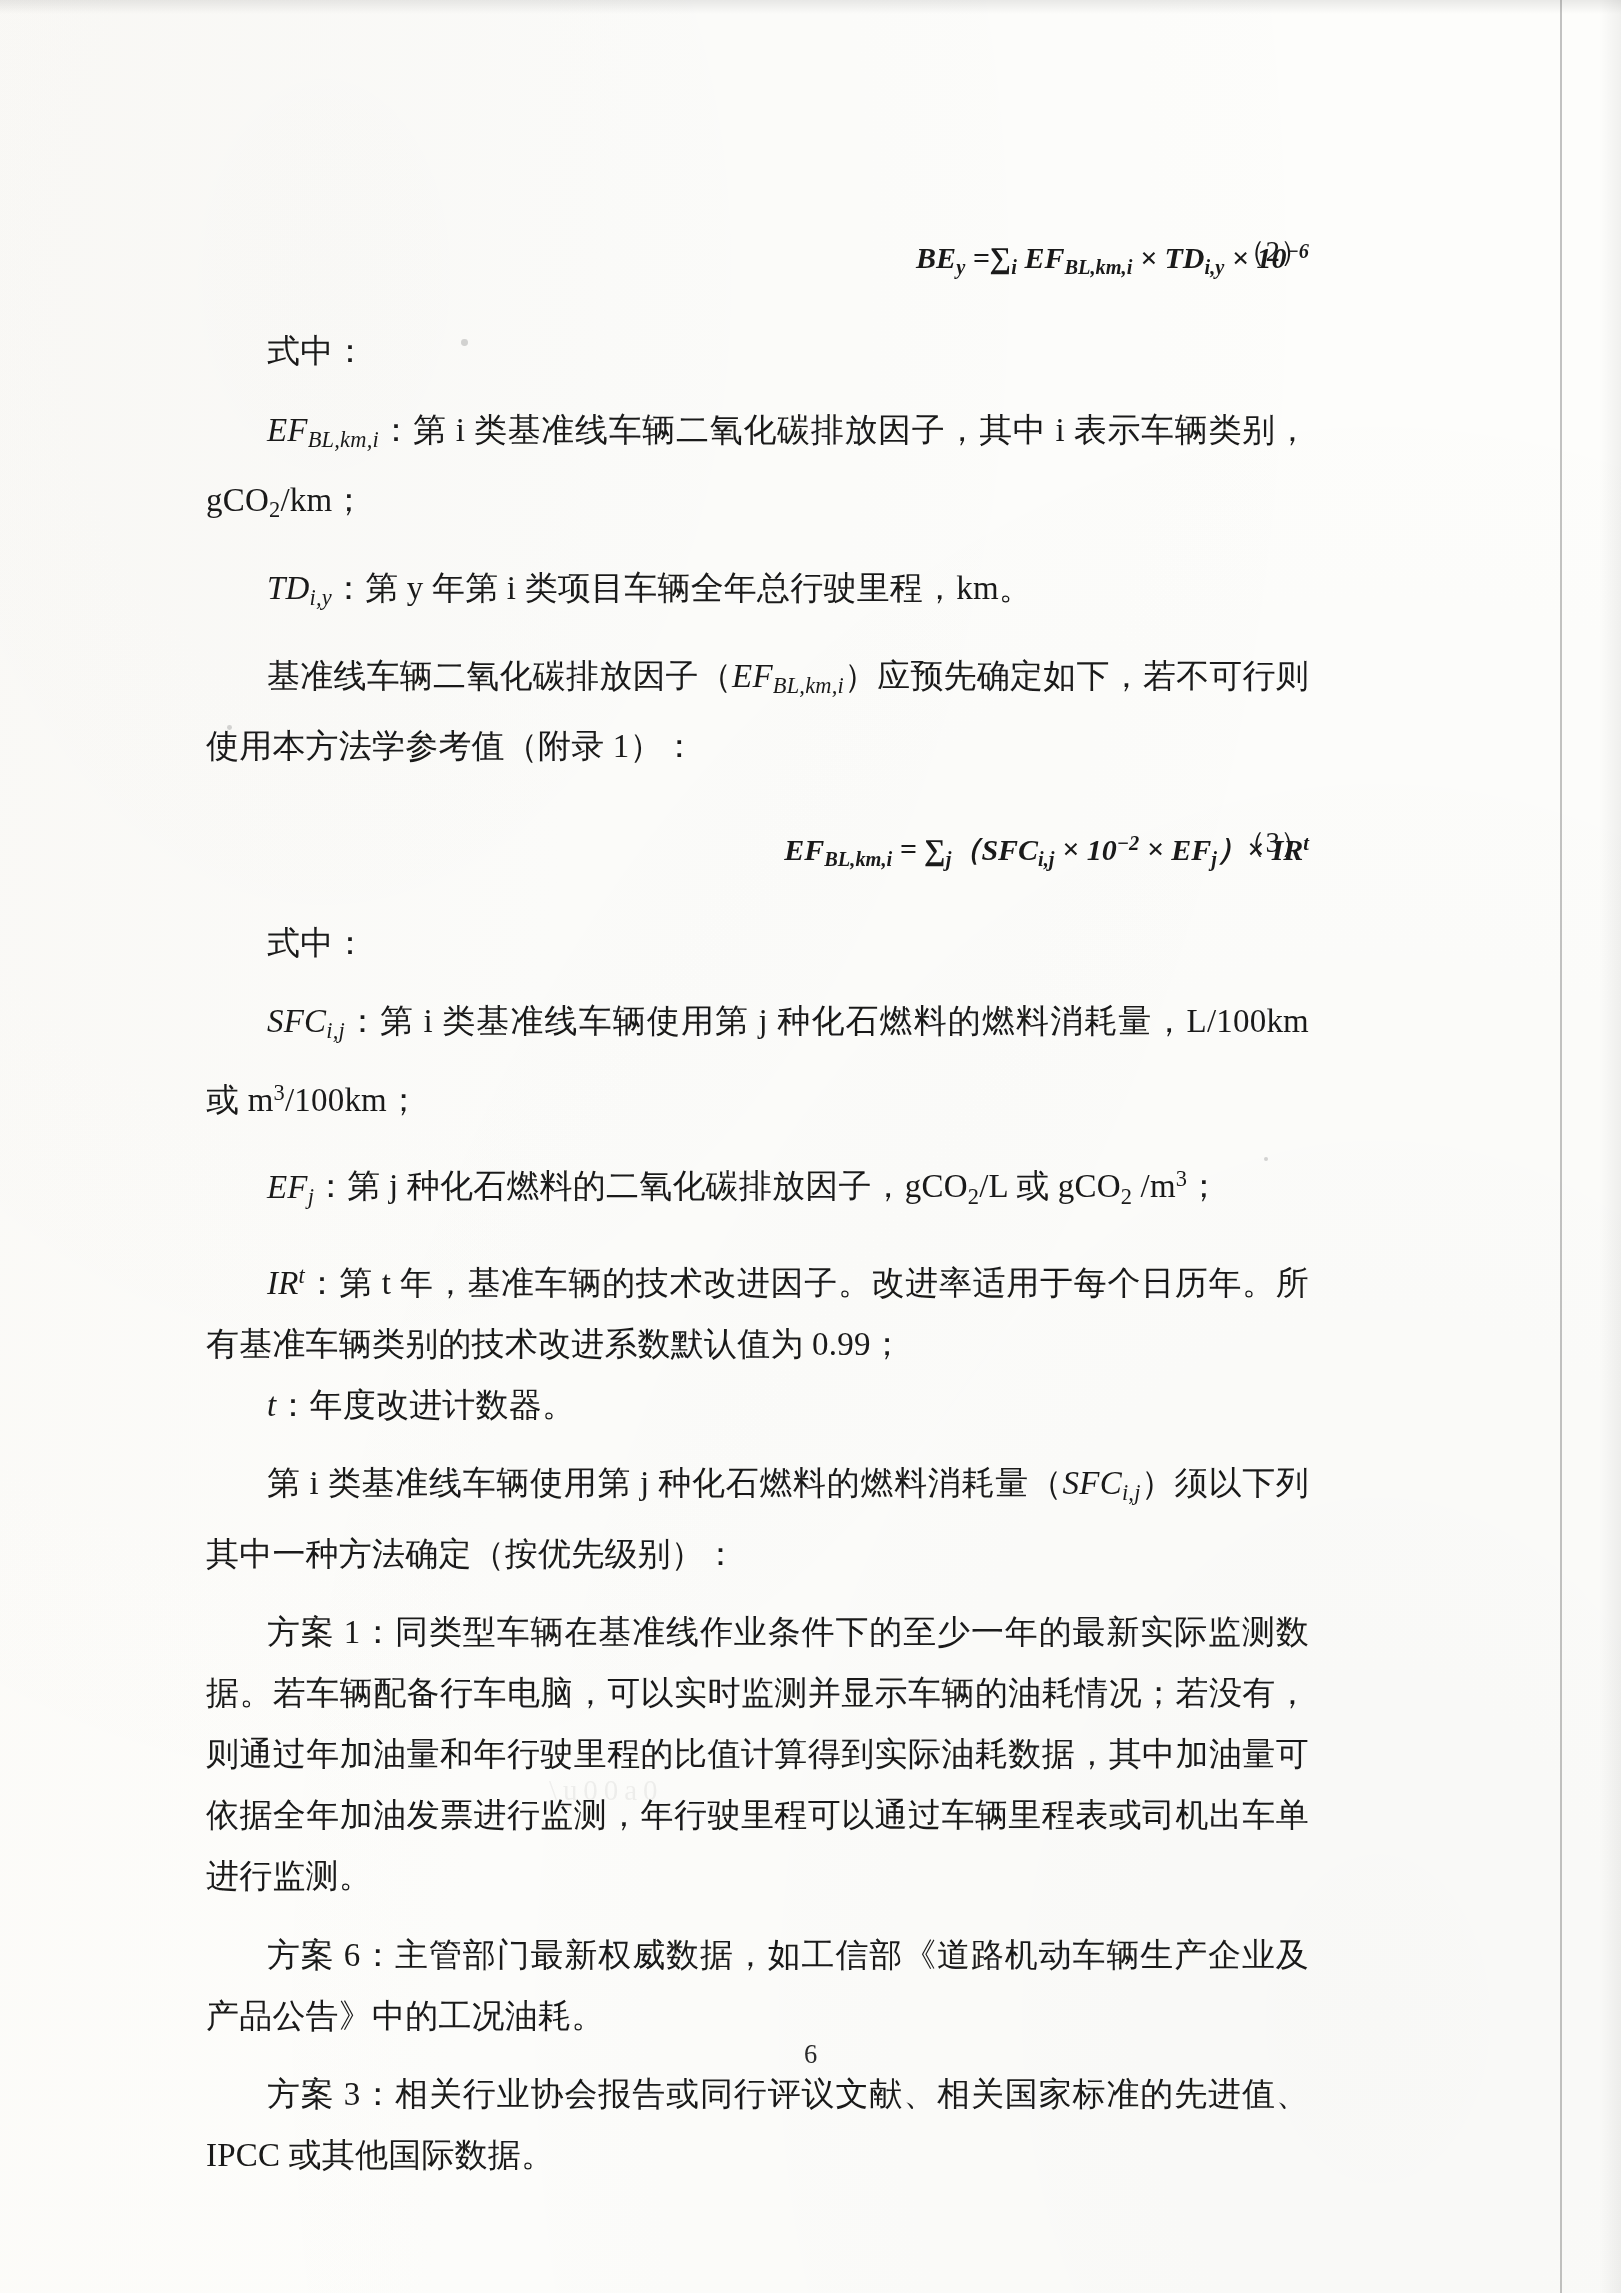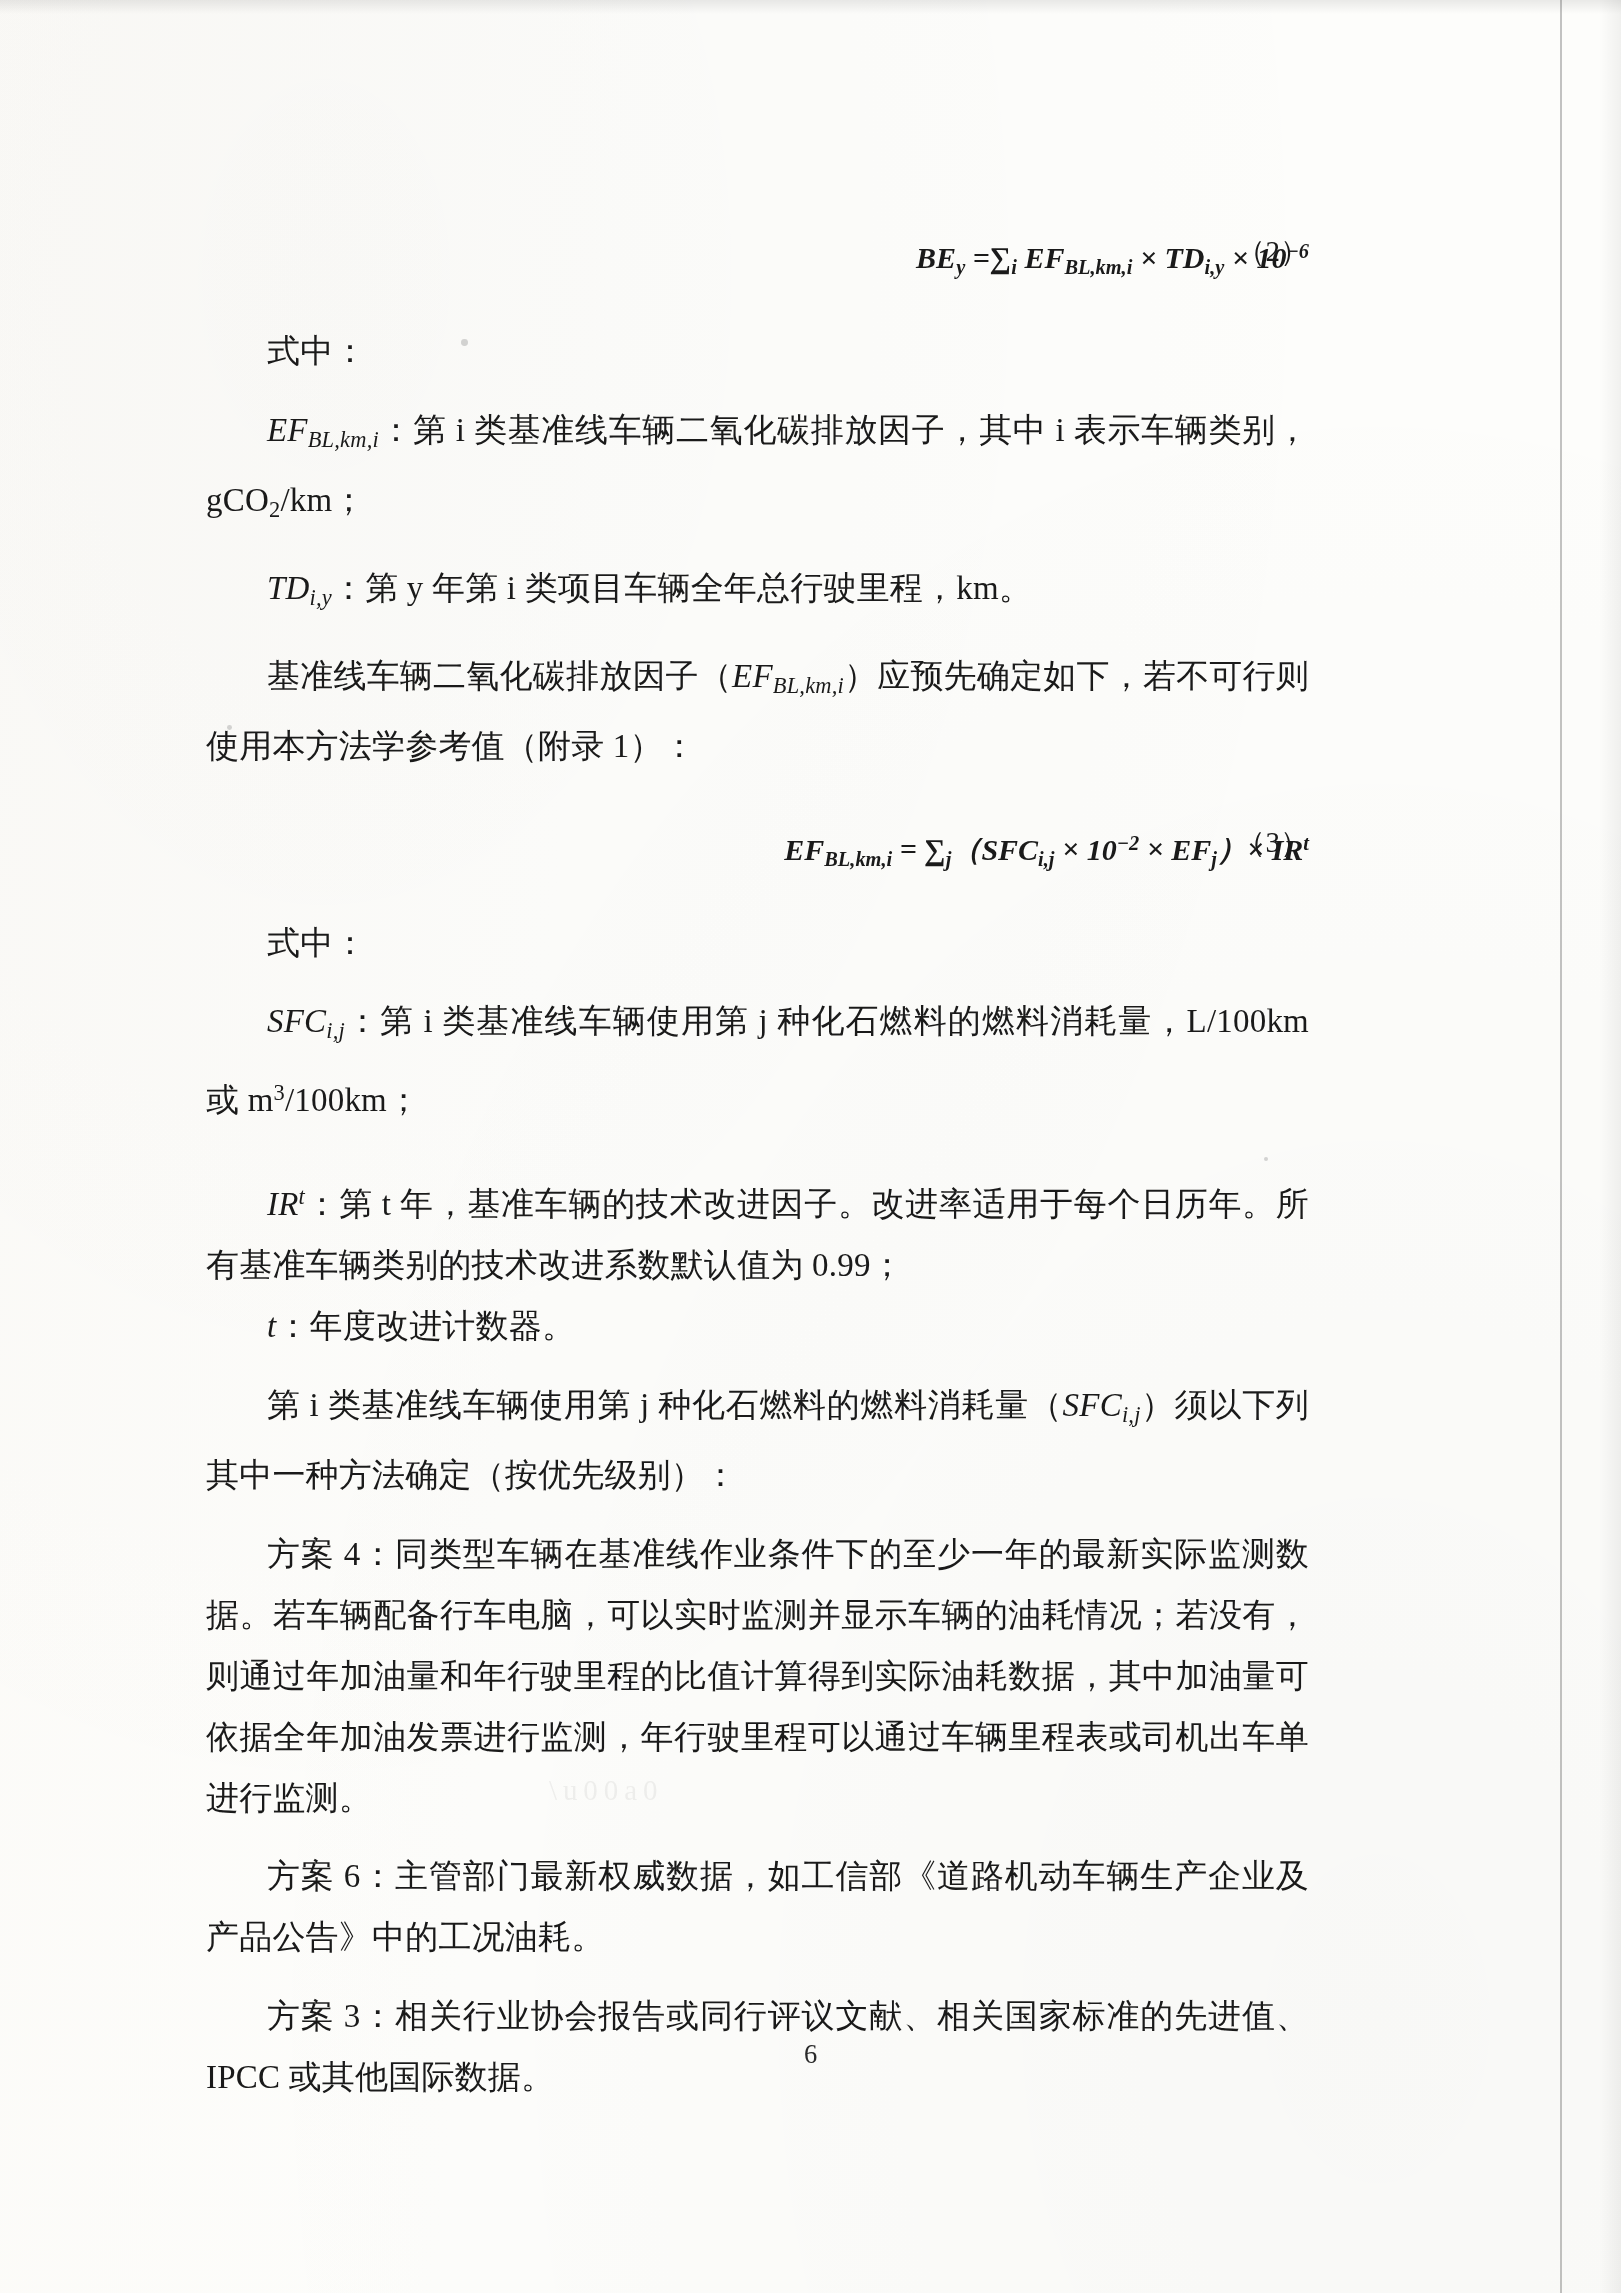--- a/index.html
+++ b/index.html
@@ -183,40 +183,43 @@
     <p class="indent">式中：</p>
 
     <div class="gap-sm"></div>
 
     <p class="indent">
       <i class="sym">SFC<sub>i,j</sub></i>：第 i 类基准线车辆使用第 j 种化石燃料的燃料消耗量，L/100km 或 m<sup>3</sup>/100km；
     </p>
 
     <div class="gap-sm"></div>
 
+    <p class="indent">
+      <i class="sym">EF<sub>j</sub></i>：第 j 种化石燃料的二氧化碳排放因子，gCO<sub>2</sub>/L 或 gCO<sub>2</sub> /m<sup>3</sup>；
+    </p>
 
     <div class="gap-sm"></div>
 
     <p class="indent">
       <i class="sym">IR<sup>t</sup></i>：第 t 年，基准车辆的技术改进因子。改进率适用于每个日历年。所有基准车辆类别的技术改进系数默认值为 0.99；
     </p>
 
     <p class="indent">
       <i class="sym">t</i>：年度改进计数器。
     </p>
 
     <div class="gap-sm"></div>
 
     <p class="indent">
       第 i 类基准线车辆使用第 j 种化石燃料的燃料消耗量（<i class="sym">SFC<sub>i,j</sub></i>）须以下列其中一种方法确定（按优先级别）：
     </p>
 
     <div class="gap-sm"></div>
 
-    <p class="indent">方案 4：同类型车辆在基准线作业条件下的至少一年的最新实际监测数据。若车辆配备行车电脑，可以实时监测并显示车辆的油耗情况；若没有，则通过年加油量和年行驶里程的比值计算得到实际油耗数据，其中加油量可依据全年加油发票进行监测，年行驶里程可以通过车辆里程表或司机出车单进行监测。</p>
+    <p class="indent">方案 1：同类型车辆在基准线作业条件下的至少一年的最新实际监测数据。若车辆配备行车电脑，可以实时监测并显示车辆的油耗情况；若没有，则通过年加油量和年行驶里程的比值计算得到实际油耗数据，其中加油量可依据全年加油发票进行监测，年行驶里程可以通过车辆里程表或司机出车单进行监测。</p>
 
     <div class="gap-sm"></div>
 
     <p class="indent">方案 6：主管部门最新权威数据，如工信部《道路机动车辆生产企业及产品公告》中的工况油耗。</p>
 
     <div class="gap-sm"></div>
 
     <p class="indent">方案 3：相关行业协会报告或同行评议文献、相关国家标准的先进值、IPCC 或其他国际数据。</p>
 
   </div>

